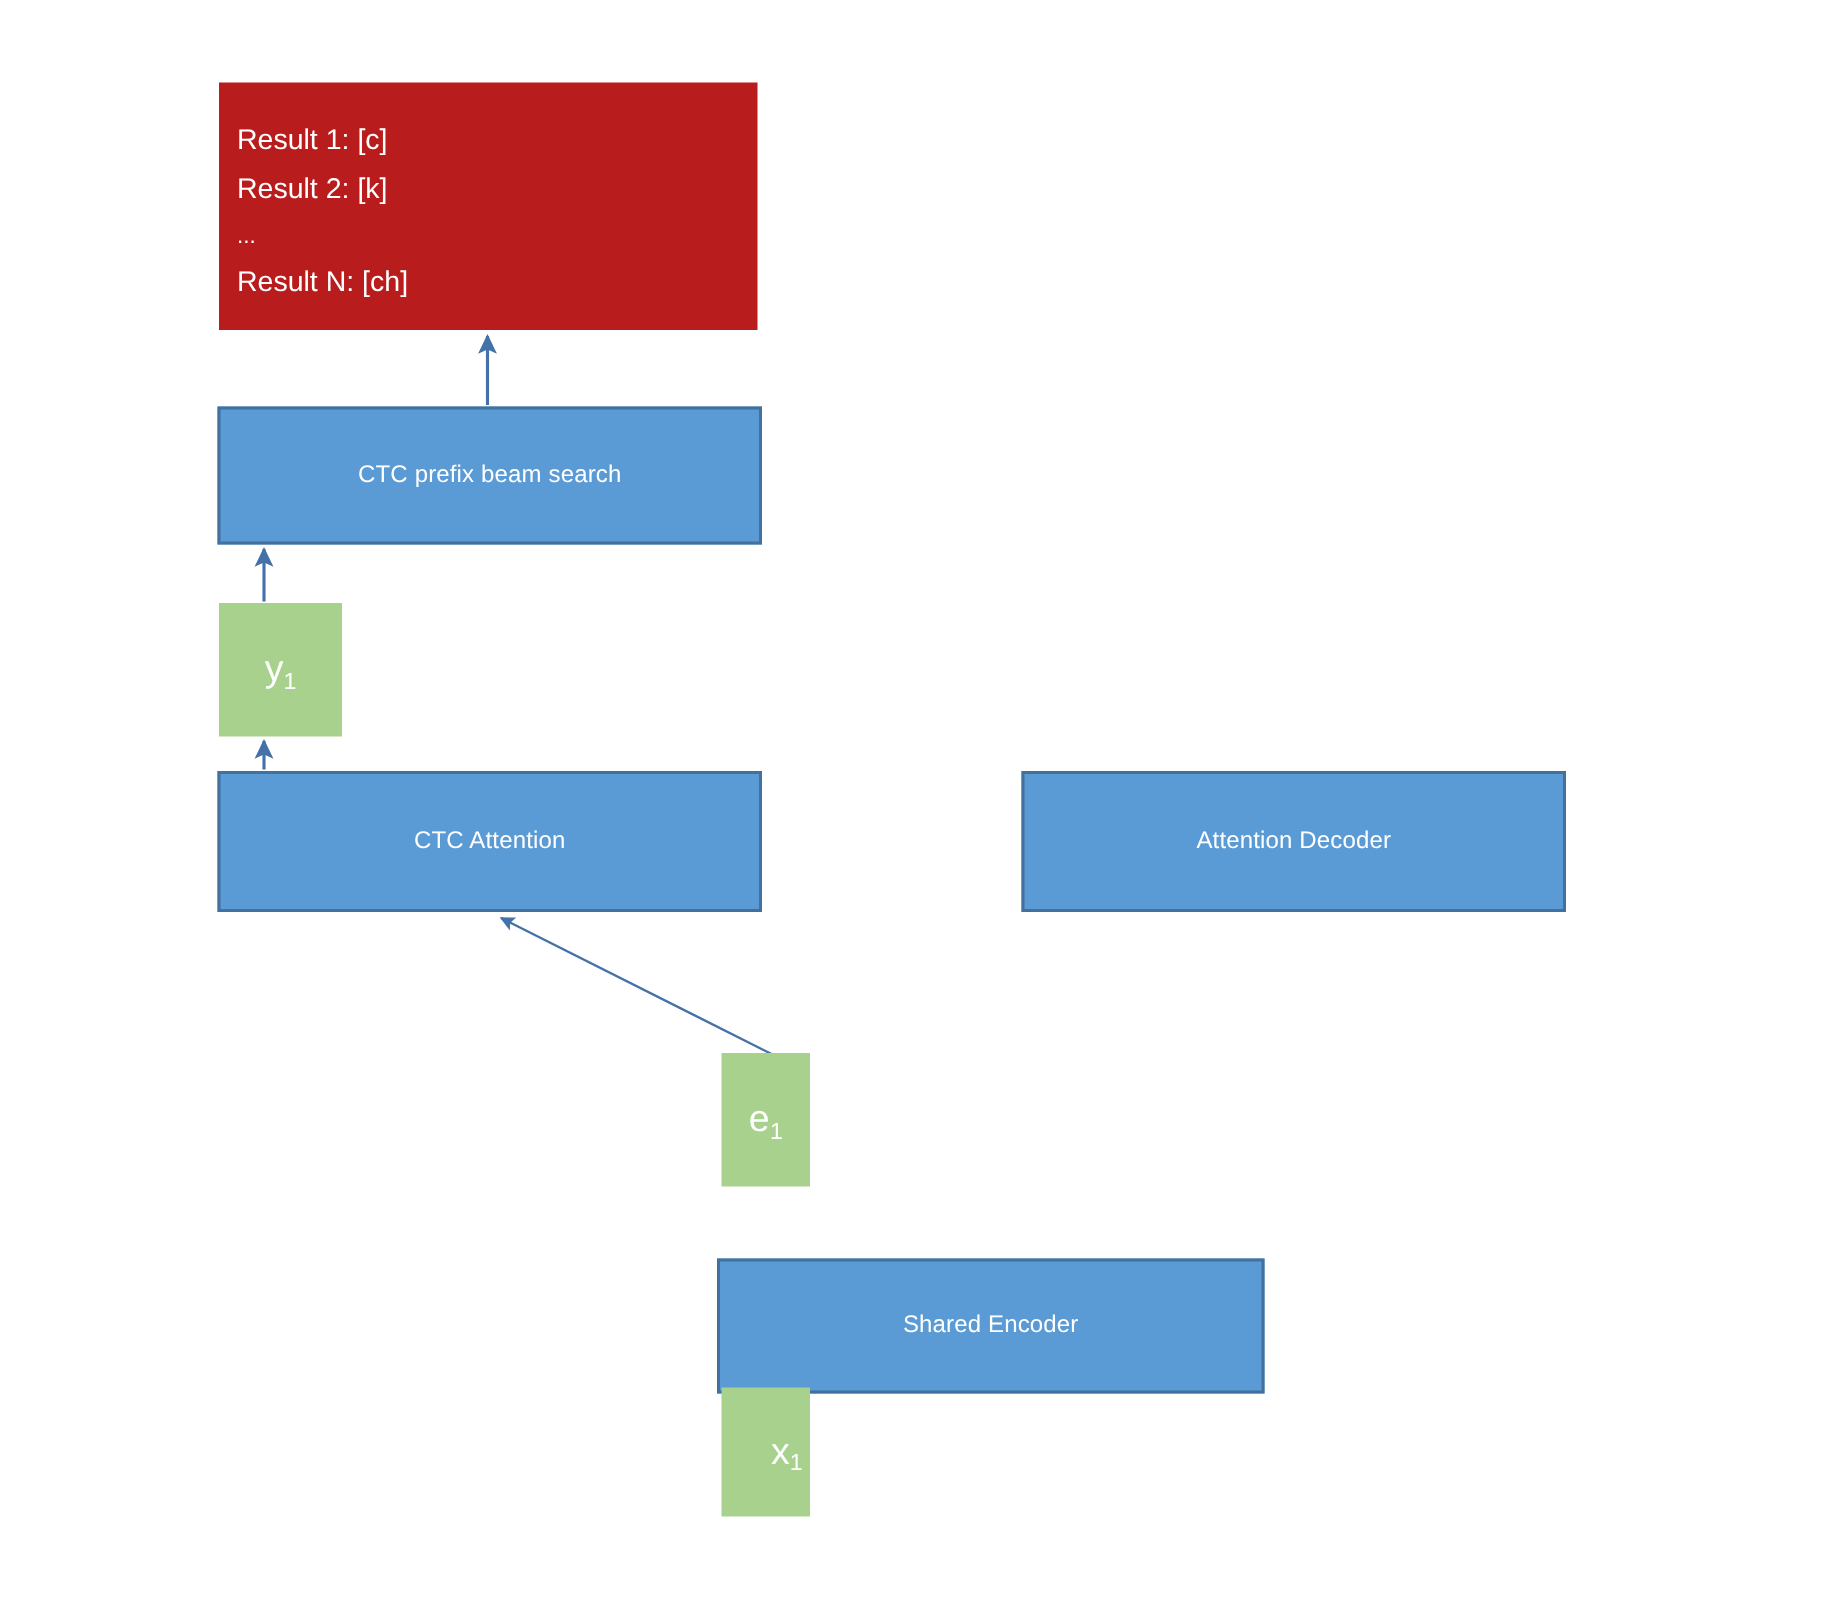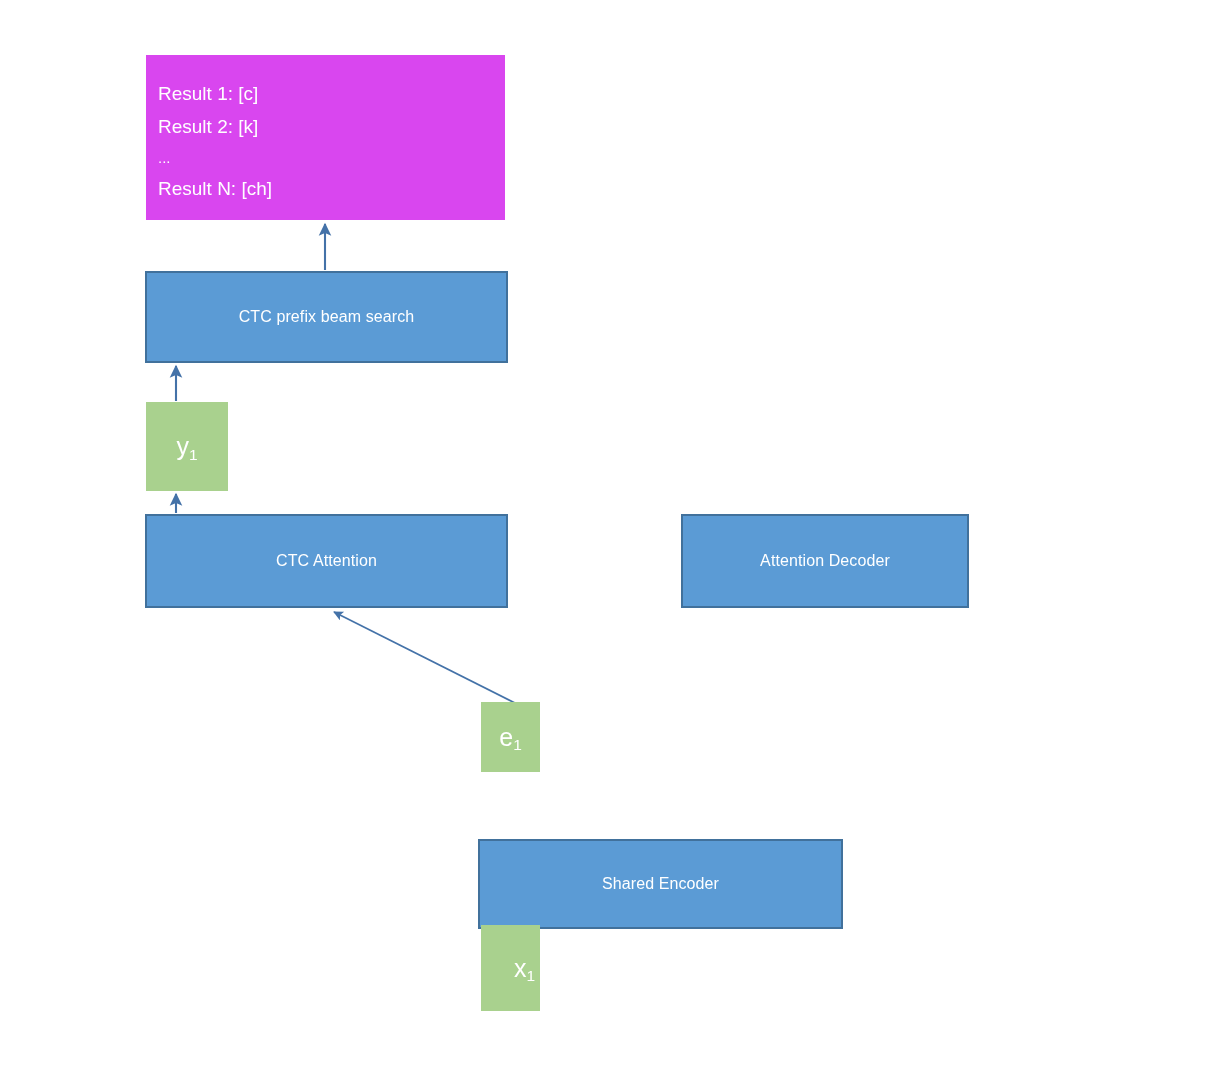--- a/index.html
+++ b/index.html
@@ -35,21 +35,21 @@
     font-weight: 400;
     letter-spacing: 0.1px;
   }
   .node-tensor {
     background: #a9d18e;
     border: none;
     font-size: 25px;
     font-weight: 400;
   }
   .node-results {
-    background: #d946ef;
+    background: #b91c1c;
     border: none;
     display: block;
     padding: 22px 12px 12px 12px;
     text-align: left;
   }
   .result-line {
     color: #ffffff;
     font-size: 19px;
     line-height: 33px;
     white-space: pre;
@@ -107,25 +107,25 @@
   </div>
 
   <div class="node node-tensor" style="left:146px; top:402px; width:82px; height:89px;">
     <span><span>y</span><span class="sub">1</span></span>
   </div>
 
   <div class="node node-process" style="left:145px; top:514px; width:363px; height:94px;">
     <span>CTC Attention</span>
   </div>
 
-  <div class="node node-process" style="left:681px; top:514px; width:288px; height:94px;">
+  <div class="node node-process" style="left:681px; top:514px; width:363px; height:94px;">
     <span>Attention Decoder</span>
   </div>
 
-  <div class="node node-tensor" style="left:481px; top:702px; width:59px; height:70px;">
+  <div class="node node-tensor" style="left:481px; top:702px; width:59px; height:89px;">
     <span><span>e</span><span class="sub">1</span></span>
   </div>
 
   <div class="node node-process" style="left:478px; top:839px; width:365px; height:90px;">
     <span>Shared Encoder</span>
   </div>
 
   <div class="node node-tensor" style="left:481px; top:925px; width:59px; height:86px;padding-left:28px;">
     <span><span>x</span><span class="sub">1</span></span>
   </div>

